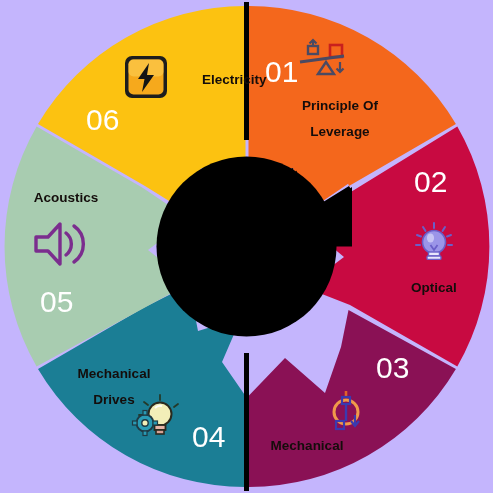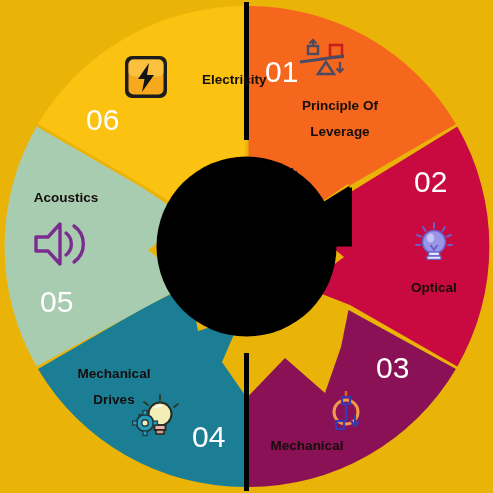--- a/index.html
+++ b/index.html
@@ -10,21 +10,21 @@
   body {
     width: 493px;
     height: 493px;
     overflow: hidden;
     font-family: "Liberation Sans", sans-serif;
   }
   #stage {
     position: relative;
     width: 493px;
     height: 493px;
-    background: #eab308;
+    background: #c4b5fd;
   }
   #wheel {
     position: absolute;
     left: 0;
     top: 0;
     width: 493px;
     height: 493px;
   }
   .seg-number {
     font-family: "Liberation Sans", sans-serif;

